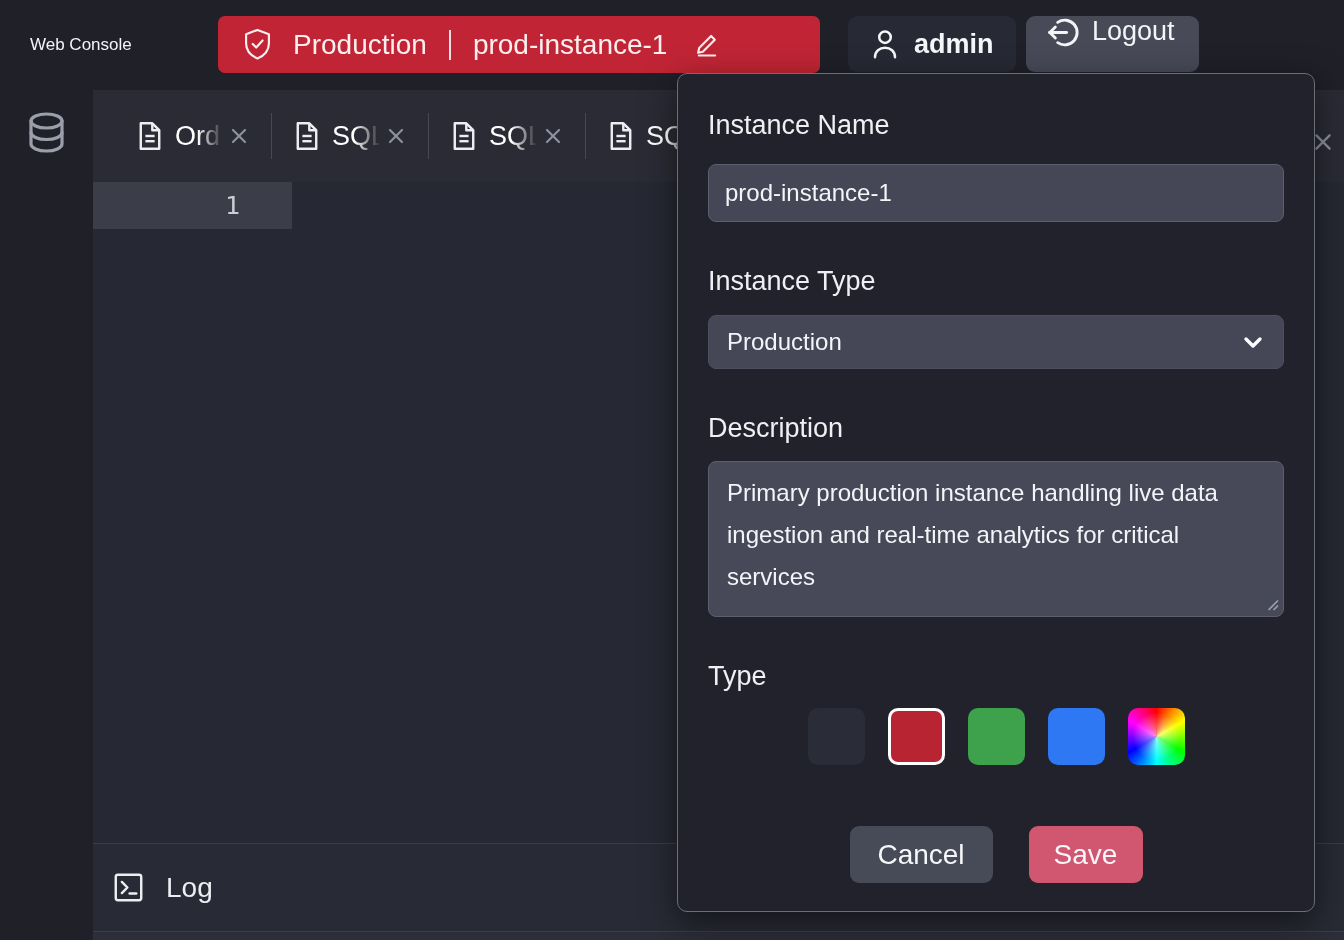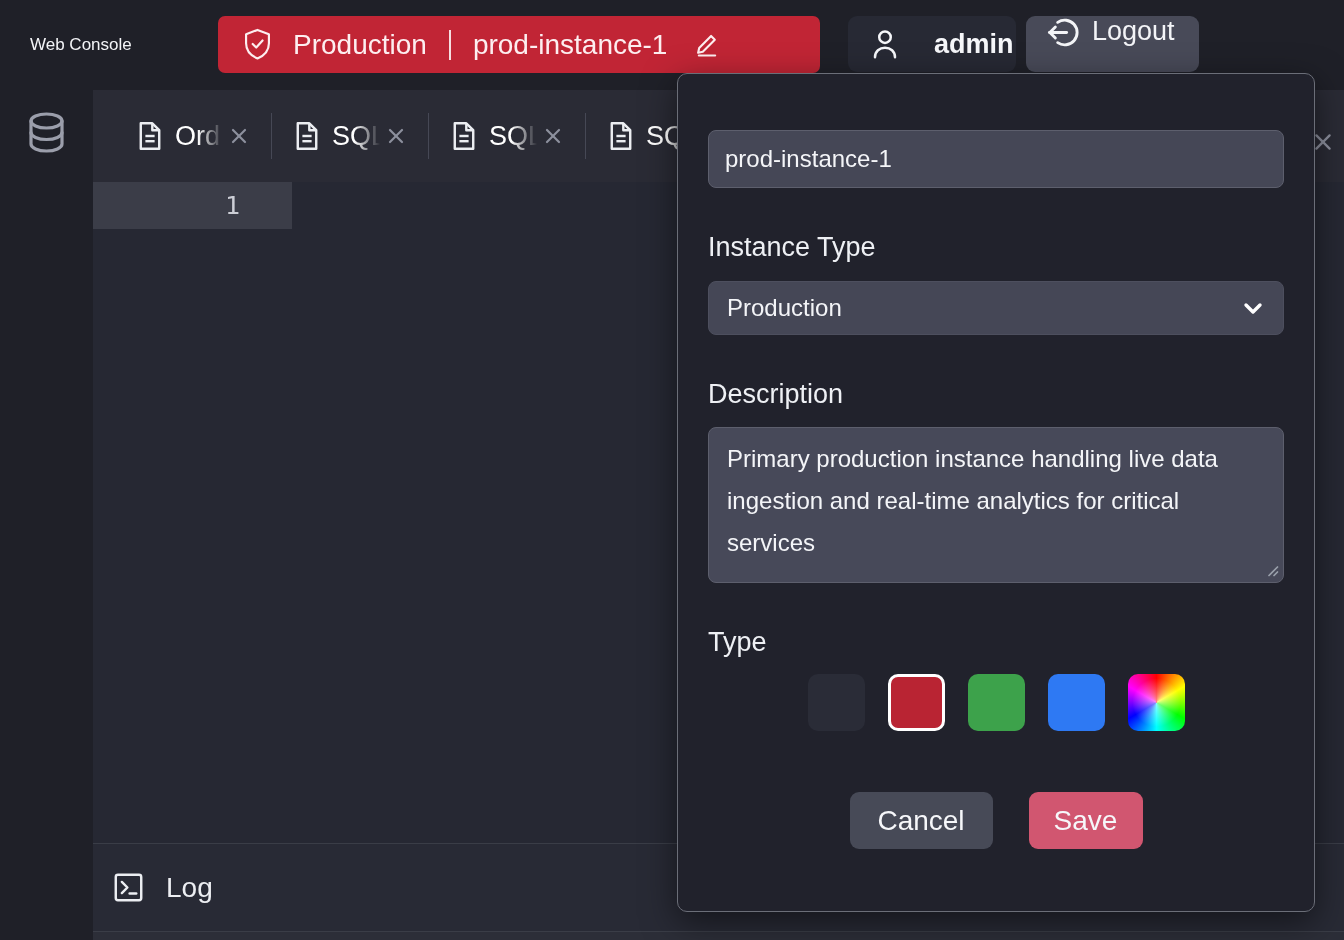--- a/index.html
+++ b/index.html
@@ -11,21 +11,21 @@
   
   .topbar{position:absolute;left:0;top:0;width:100%;height:90px;background:#1f2028;}
   .app-title{position:absolute;left:30px;top:0;line-height:90px;font-size:17px;color:#f3f4f7;}
   .env-badge{position:absolute;left:218px;top:16px;width:602px;height:57px;background:#c12535;
              border-radius:7px;display:flex;align-items:center;padding:0 24px;box-sizing:border-box;cursor:pointer;}
   .env-badge .shield{margin-right:20px;}
   .env-label,.env-instance{font-size:28px;color:#fdeef0;}
   .env-sep{width:2px;height:30px;background:rgba(255,255,255,.85);margin:0 22px;}
   .env-edit{margin-left:26px;}
   .user-chip{position:absolute;left:848px;top:16px;width:168px;height:56px;background:#272934;
-             border-radius:9px;display:flex;align-items:center;padding:0 22px;box-sizing:border-box;gap:20px;}
+             border-radius:9px;display:flex;align-items:center;padding:0 22px;box-sizing:border-box;}
   .user-chip .uname{font-size:27px;font-weight:bold;color:#f6f7fa;margin-left:14px;}
   .logout-btn{position:absolute;left:1026px;top:16px;width:173px;height:56px;background:#484a58;
               border:none;border-radius:9px;display:flex;align-items:flex-start;padding:0 20px;
               box-sizing:border-box;cursor:pointer;}
   .logout-btn .ltxt{font-size:27px;color:#f3f4f7;margin-left:13px;}
 
   
   .sidebar{position:absolute;left:0;top:90px;width:93px;bottom:0;background:#1f2028;}
   .db-icon{position:absolute;left:26px;top:22px;cursor:pointer;}
 
@@ -231,20 +231,21 @@
           <line x1="15" y1="19.5" x2="21" y2="19.5"></line>
         </svg>
       </span>
       <span class="log-label">Log</span>
     </div>
 
     <div class="bottom-strip"></div>
   </div>
 
   <div class="dialog">
+    <div class="dlg-label">Instance Name</div>
     <input class="dlg-input" type="text" value="prod-instance-1" style="">
 
     <div class="dlg-label mt">Instance Type</div>
     <div class="dlg-select">
       <span class="sel-text">Production</span>
       <span>
         <svg width="24" height="24" viewBox="0 0 24 24" fill="none" stroke="#ffffff" stroke-width="3.4" stroke-linecap="round" stroke-linejoin="round">
           <polyline points="5 9 12 16 19 9"></polyline>
         </svg>
       </span>

